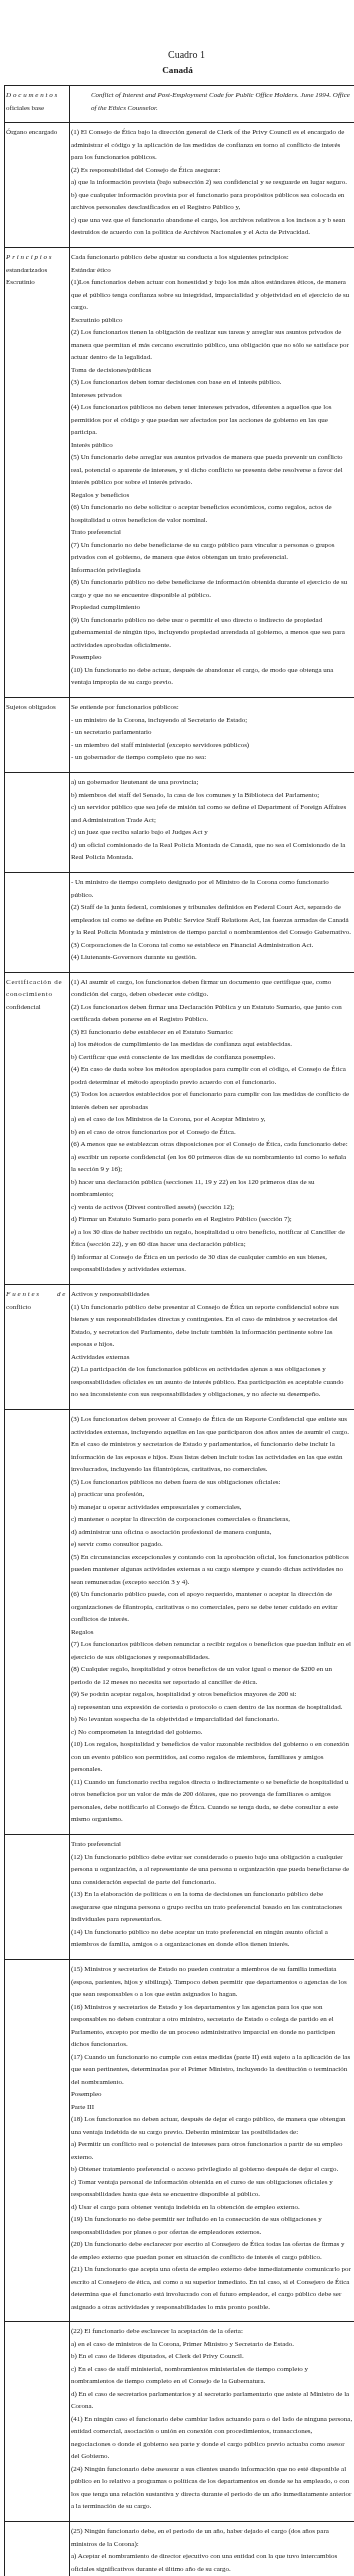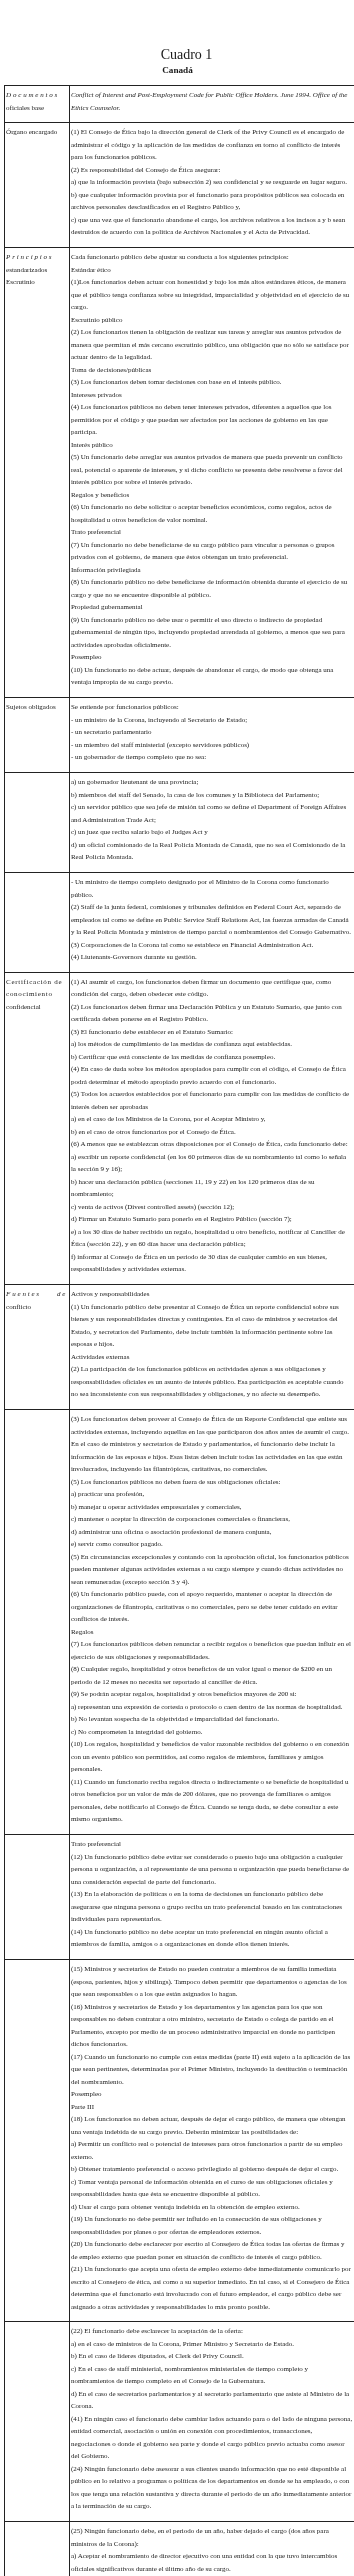--- a/index.html
+++ b/index.html
@@ -12,21 +12,21 @@
     .anexo {
       font-family: "Liberation Serif", serif;
       font-weight: bold;
       font-size: 10.3px;
       margin: 0 0 0 3.4px;
       line-height: 12.6px;
       letter-spacing: -0.2px;
     }
     .cuadro {
       text-align: center;
-      font-size: 14px;
+      font-size: 10px;
       margin: 47px 0 0 18px;
       line-height: 11.4px;
     }
     .pais {
       text-align: center;
       font-size: 9.2px;
       font-weight: bold;
       margin: 4.6px 0 0 0;
       line-height: 11.4px;
     }
@@ -42,21 +42,21 @@
       vertical-align: top;
       font-size: 7px;
       line-height: 12.5px;
       padding: 3.4px 1.7px 8px 1.1px;
     }
     table.main tr.thick td { border-top: 1.1px solid #222; }
     td.label { width: 61px; padding-left: 1.7px; }
     td.content { }
     .spaced { letter-spacing: 1.8px; font-style: italic; }
     .spaced-sm { letter-spacing: 0.7px; }
-    .ital { font-style: italic; }
+    .ital { font-style: italic; margin-left: 20px; }
     .line { display: block; }
   </style>
 </head>
 <body>
 
 <div class="page">
   <div class="cuadro">Cuadro 1</div>
   <div class="pais">Canadá</div>
 
   <table class="main">
@@ -99,21 +99,21 @@
             <span class="line">Intereses privados</span>
             <span class="line">(4) Los funcionarios públicos no deben tener intereses privados, diferentes a aquellos que los permitidos por el código y que puedan ser afectados por las acciones de gobierno en las que participa.</span>
             <span class="line">Interés público</span>
             <span class="line">(5) Un funcionario debe arreglar sus asuntos privados de manera que pueda prevenir un conflicto real, potencial o aparente de intereses, y si dicho conflicto se presenta debe resolverse a favor del interés público por sobre el interés privado.</span>
             <span class="line">Regalos y beneficios</span>
             <span class="line">(6) Un funcionario no debe solicitar o aceptar beneficios económicos, como regalos, actos de hospitalidad u otros beneficios de valor nominal.</span>
             <span class="line">Trato preferencial</span>
             <span class="line">(7) Un funcionario no debe beneficiarse de su cargo público para vincular a personas o grupos privados con el gobierno, de manera que éstos obtengan un trato preferencial.</span>
             <span class="line">Información privilegiada</span>
             <span class="line">(8) Un funcionario público no debe beneficiarse de información obtenida durante el ejercicio de su cargo y que no se encuentre disponible al público.</span>
-            <span class="line">Propiedad gubernamental</span>
+            <span class="line">Propiedad cumplimiento</span>
             <span class="line">(9) Un funcionario público no debe usar o permitir el uso directo o indirecto de propiedad gubernamental de ningún tipo, incluyendo propiedad arrendada al gobierno, a menos que sea para actividades aprobadas oficialmente.</span>
             <span class="line">Posempleo</span>
             <span class="line">(10) Un funcionario no debe actuar, después de abandonar el cargo, de modo que obtenga una ventaja impropia de su cargo previo.</span>
           </td>
         </tr>
         <tr>
           <td class="label">
             <span class="line">Sujetos obligados</span>
           </td>
           <td class="content">

